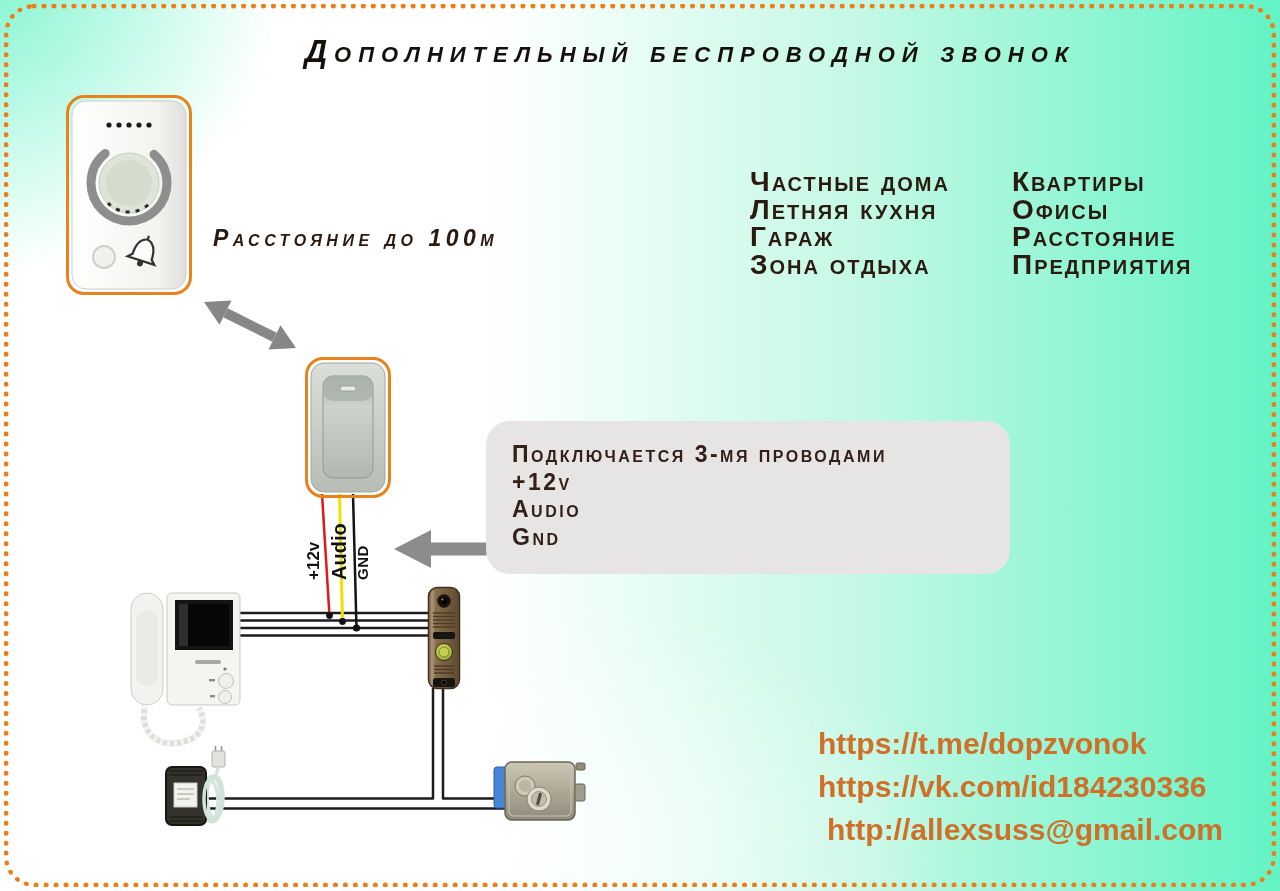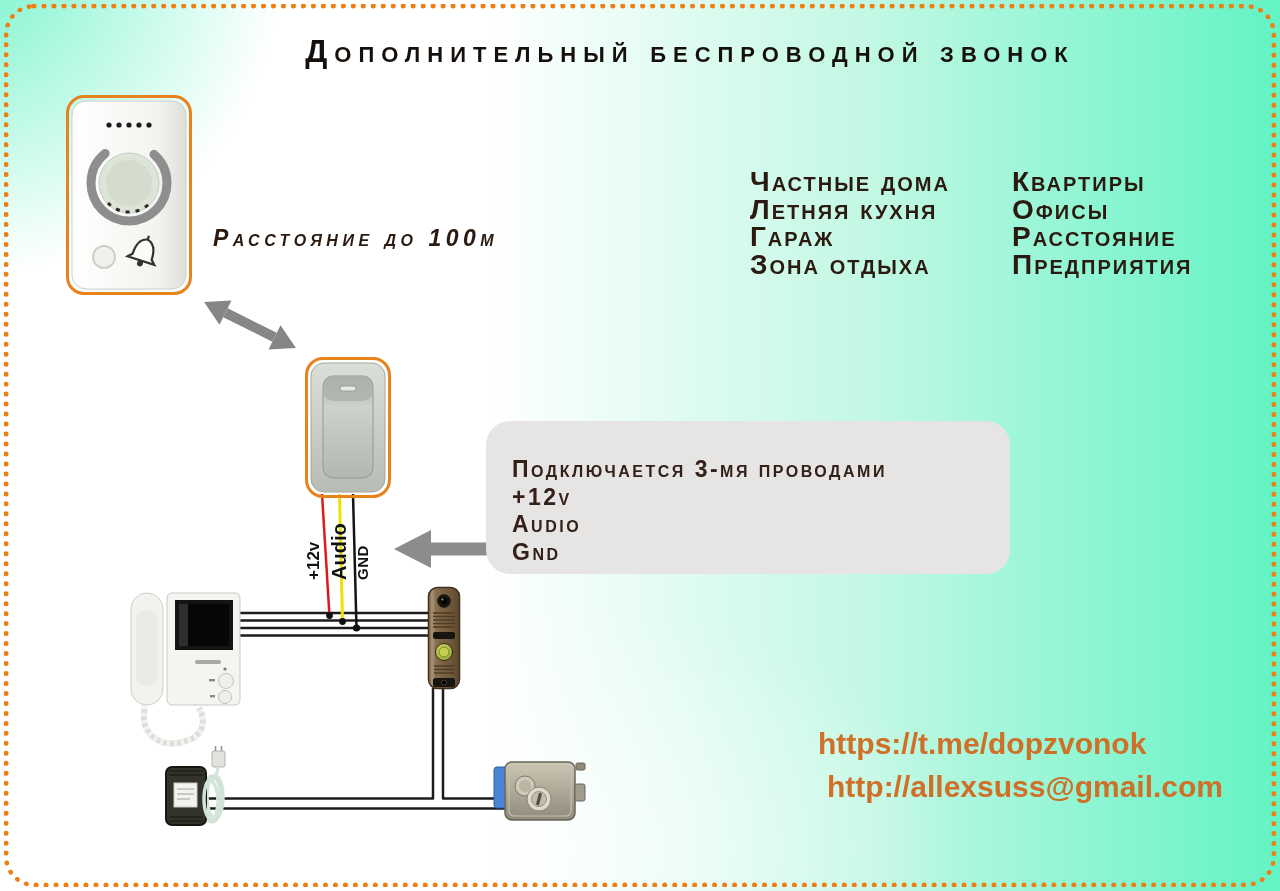--- a/index.html
+++ b/index.html
@@ -13,29 +13,29 @@
   }
   .border-frame{
     position:absolute;left:4px;top:4px;right:4px;bottom:4px;
     border:5px dotted #ee7d14;border-radius:30px;pointer-events:none;z-index:6;
   }
   .tech{
     font-family:"Liberation Sans",sans-serif;font-weight:bold;
     font-variant:small-caps;color:#2b1a10;
   }
   .title{position:absolute;left:100px;top:28px;width:1180px;text-align:center;
-    font-size:31px;letter-spacing:7px;line-height:47px;color:#16100c;z-index:4;}
+    font-size:31px;letter-spacing:7px;line-height:47px;color:#16100c;z-index:4;font-style:italic;}
   .distance{position:absolute;left:213px;top:225px;font-size:23px;letter-spacing:4.5px;z-index:4;font-style:italic;}
   .col{position:absolute;top:168px;font-size:28px;letter-spacing:2px;line-height:27.5px;z-index:4;}
   .col1{left:750px;}
   .col2{left:1012px;}
   .callout-box{
     position:absolute;left:486px;top:421px;width:524px;height:153px;
     background:#e6e5e3;border-radius:24px;box-sizing:border-box;
-    padding:35px 0 0 26px;z-index:3;
+    padding:20px 0 0 26px;z-index:3;
     font-size:23px;letter-spacing:2.5px;line-height:27.5px;color:#332018;
   }
   .layer{position:absolute;left:0;top:0;z-index:2;}
   .dev{position:absolute;z-index:3;}
   .frame-orange{
     position:absolute;border:3px solid #e8821c;box-sizing:border-box;
     border-radius:18px;z-index:4;pointer-events:none;
   }
   .vlabel{
     position:absolute;writing-mode:vertical-rl;transform:rotate(180deg);
@@ -262,14 +262,15 @@
   <circle cx="33" cy="28" r="10" fill="#cdc8b8" stroke="#7d7868"></circle>
   <circle cx="33" cy="28" r="6" fill="#bab5a3"></circle>
   <circle cx="47" cy="41" r="12" fill="#dedacc" stroke="#8a8576"></circle>
   <circle cx="47" cy="41" r="7.5" fill="#c2bdab" stroke="#9a9585"></circle>
   <rect x="45.4" y="34.5" width="3.2" height="13" rx="1.6" fill="#55503f" transform="rotate(15 47 41)"></rect>
   <rect x="83" y="26" width="10" height="17" rx="2" fill="#a19c8c" stroke="#6a655a"></rect>
 </svg>
 
 <div class="links">
   <a href="#">https://t.me/dopzvonok</a>
+  <a href="#">https://vk.com/id184230336</a>
   <a href="#" class="indent">http://allexsuss@gmail.com</a>
 </div>
 
 </body></html>

